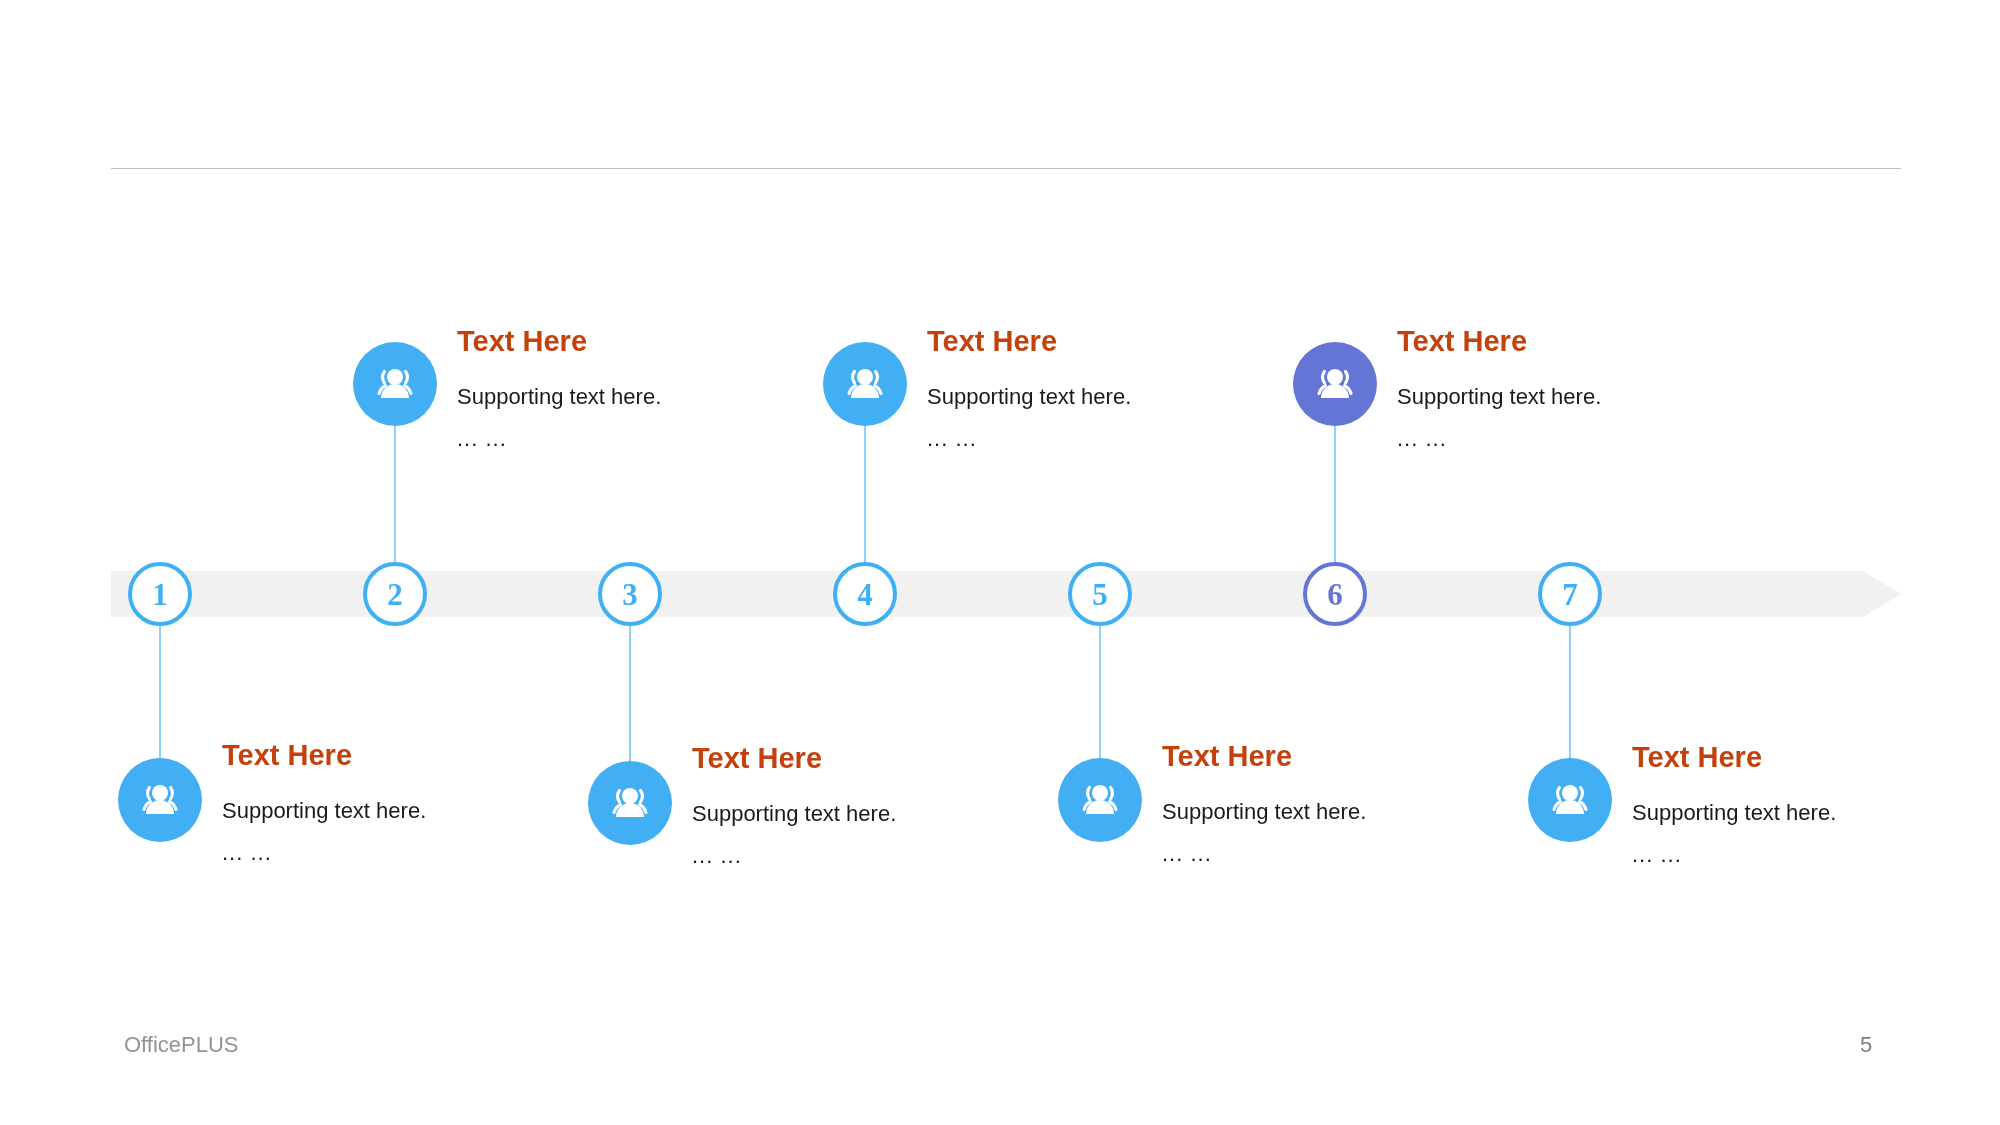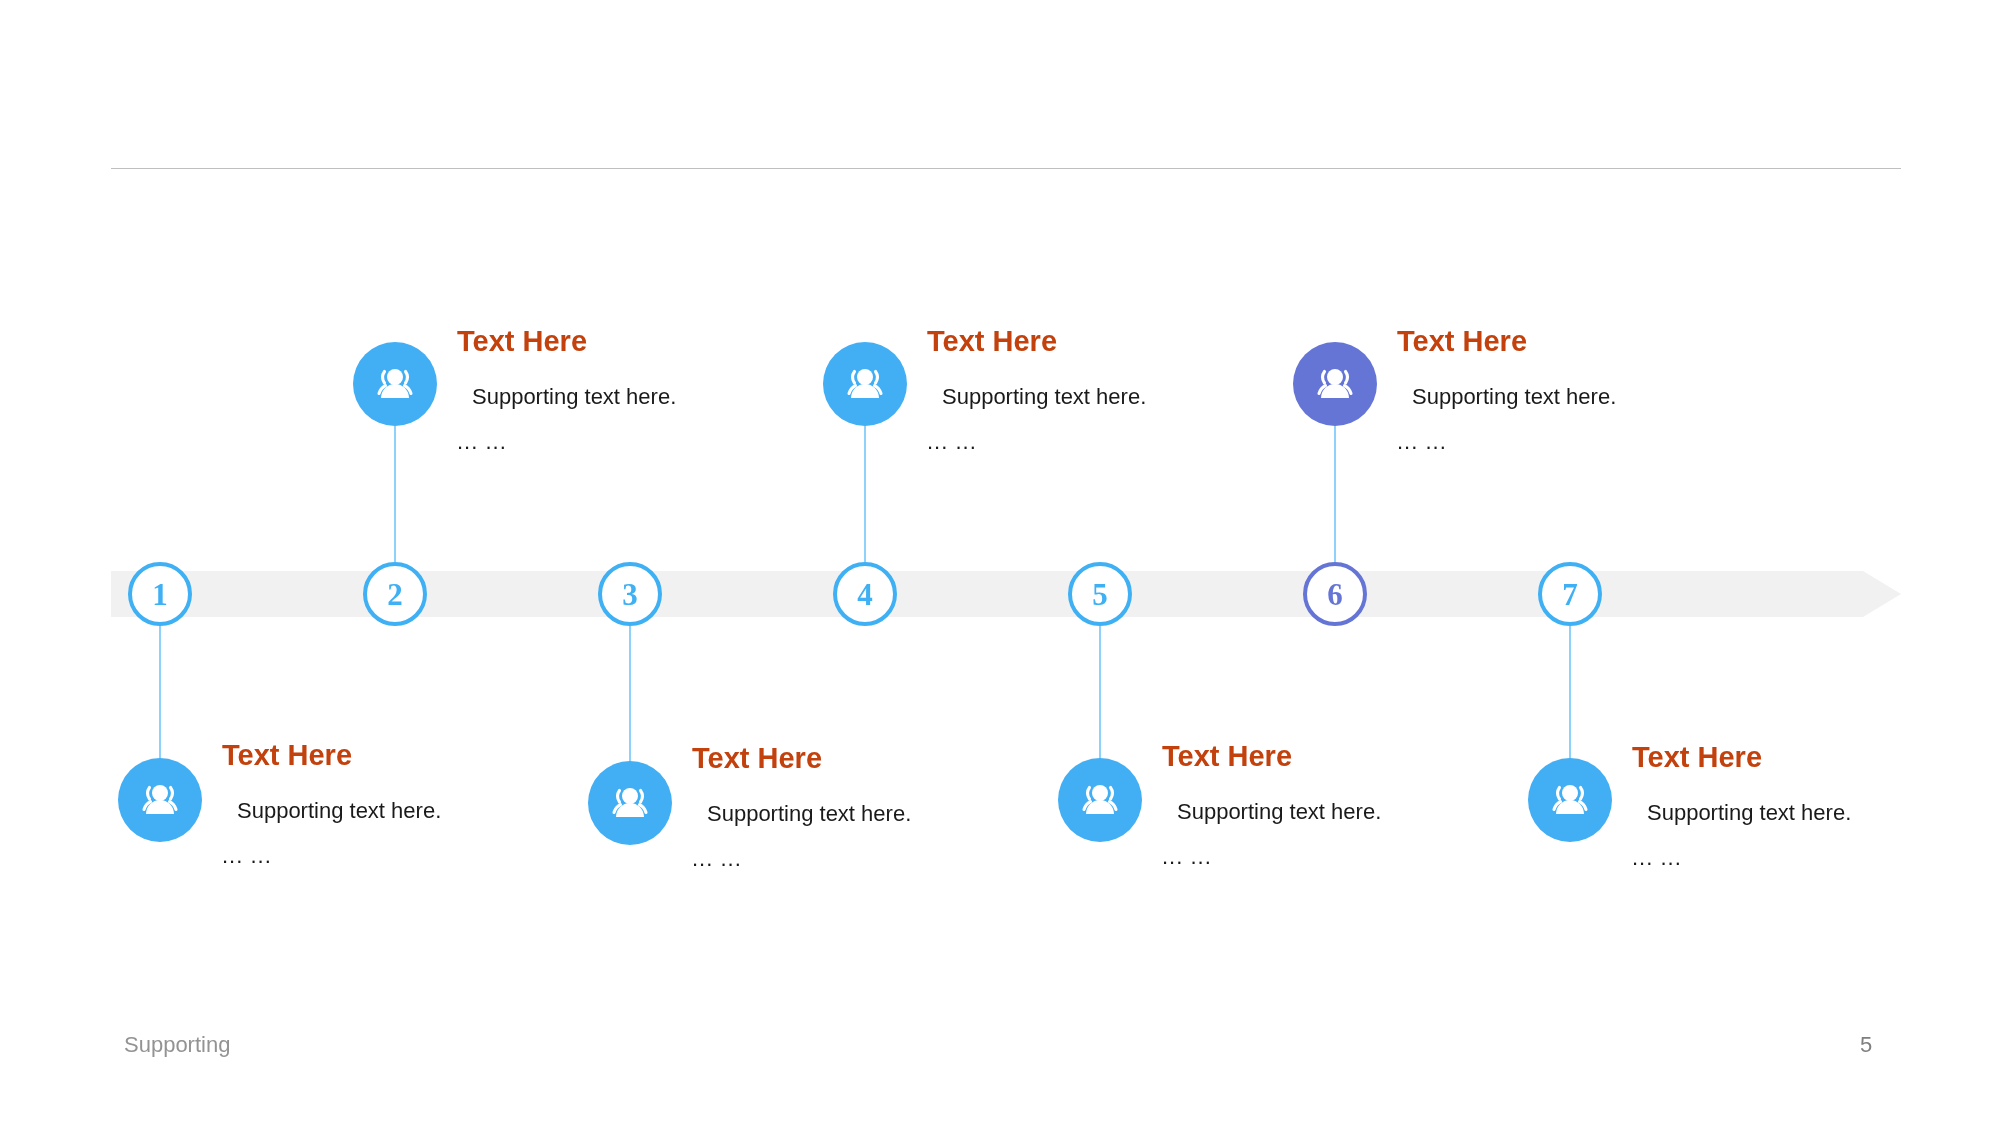--- a/index.html
+++ b/index.html
@@ -115,21 +115,21 @@
     font-weight: bold;
     color: #c2410c;
     line-height: 1.1;
     margin: 0 0 24px 0;
     white-space: nowrap;
   }
   .text-block .supporting {
     font-size: 22px;
     color: #1a1a1a;
     line-height: 1.35;
-    margin: 15px;
+    margin: 0;
   }
   .text-block .ellipsis {
     font-size: 22px;
     color: #1a1a1a;
     line-height: 1.35;
     margin: 12px 0 0 0;
     letter-spacing: 1px;
   }
 
   
@@ -306,16 +306,16 @@
     <p class="heading">Text Here</p>
     <p class="supporting">Supporting text here.</p>
     <p class="ellipsis">... ...</p>
   </div>
   <div class="text-block" style="left:1632px; top:742px;">
     <p class="heading">Text Here</p>
     <p class="supporting">Supporting text here.</p>
     <p class="ellipsis">... ...</p>
   </div>
 
-  <div class="footer-brand">Supporting</div>
+  <div class="footer-brand">OfficePLUS</div>
   <div class="footer-page">5</div>
 
 </div>
 
 </body></html>

